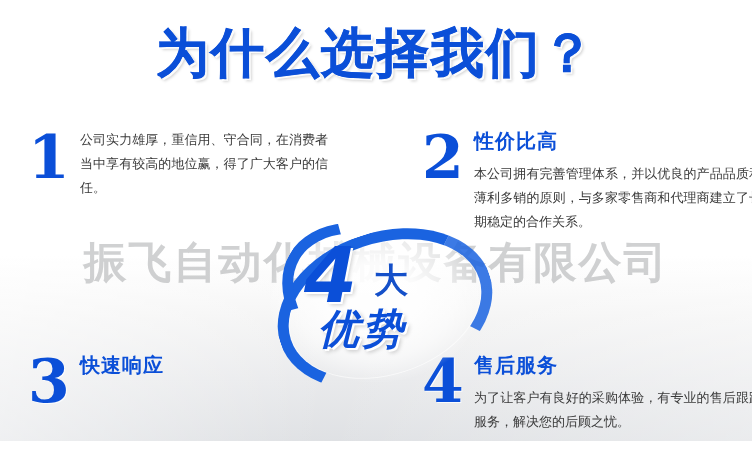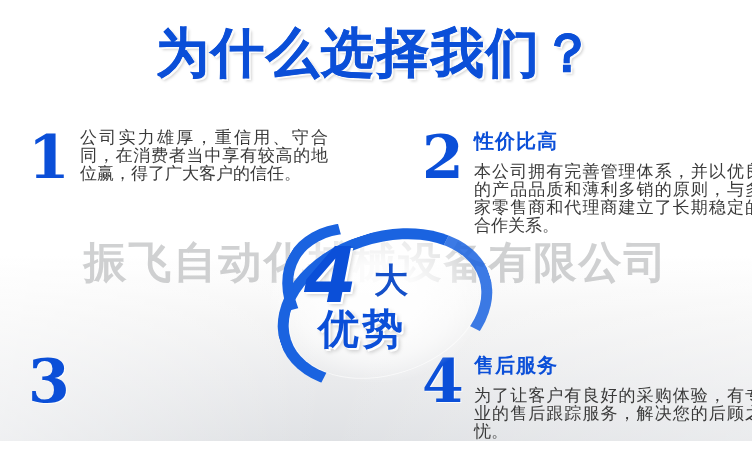--- a/index.html
+++ b/index.html
@@ -105,20 +105,21 @@
     font-size: 34px;
     color: #1550c9;
     text-shadow: 1px 1px 0 #ffffff;
   }
   .badge .sub-word {
     position: absolute;
     left: 50px;
     top: 72px;
     font-family: "DejaVu Sans", sans-serif;
     font-weight: bold;
+    font-style: italic;
     font-size: 41px;
     letter-spacing: 3px;
     color: #0b4fd8;
     text-shadow: 2px 2px 0 #ffffff, 3px 3px 4px rgba(0,0,0,0.22);
   }
 
   
   .watermark {
     position: absolute;
     left: 0;
@@ -161,22 +162,22 @@
     font-family: "DejaVu Sans", sans-serif;
     font-weight: bold;
     font-size: 20px;
     color: #0b4fd8;
     letter-spacing: 1px;
     margin-bottom: 7px;
     white-space: nowrap;
   }
   .item .desc {
     font-family: "DejaVu Sans", sans-serif;
-    font-size: 17px;
-    line-height: 18px;
+    font-size: 13px;
+    line-height: 24px;
     color: #3a3a3a;
     text-align: justify;
   }
 
   #item-1 { left: 28px; top: 128px; }
   #item-2 { left: 422px; top: 128px; }
   #item-3 { left: 28px; top: 352px; }
   #item-4 { left: 422px; top: 352px; }
 
   #item-2 .body, #item-4 .body { width: 288px; }
@@ -211,20 +212,21 @@
     <div class="num">2</div>
     <div class="body">
       <div class="head">性价比高</div>
       <div class="desc">本公司拥有完善管理体系，并以优良的产品品质和薄利多销的原则，与多家零售商和代理商建立了长期稳定的合作关系。</div>
     </div>
   </div>
 
   <div class="item" id="item-3">
     <div class="num">3</div>
     <div class="body">
+      <div class="head">快速响应</div>
     </div>
   </div>
 
   <div class="item" id="item-4">
     <div class="num">4</div>
     <div class="body">
       <div class="head">售后服务</div>
       <div class="desc">为了让客户有良好的采购体验，有专业的售后跟踪服务，解决您的后顾之忧。</div>
     </div>
   </div>

